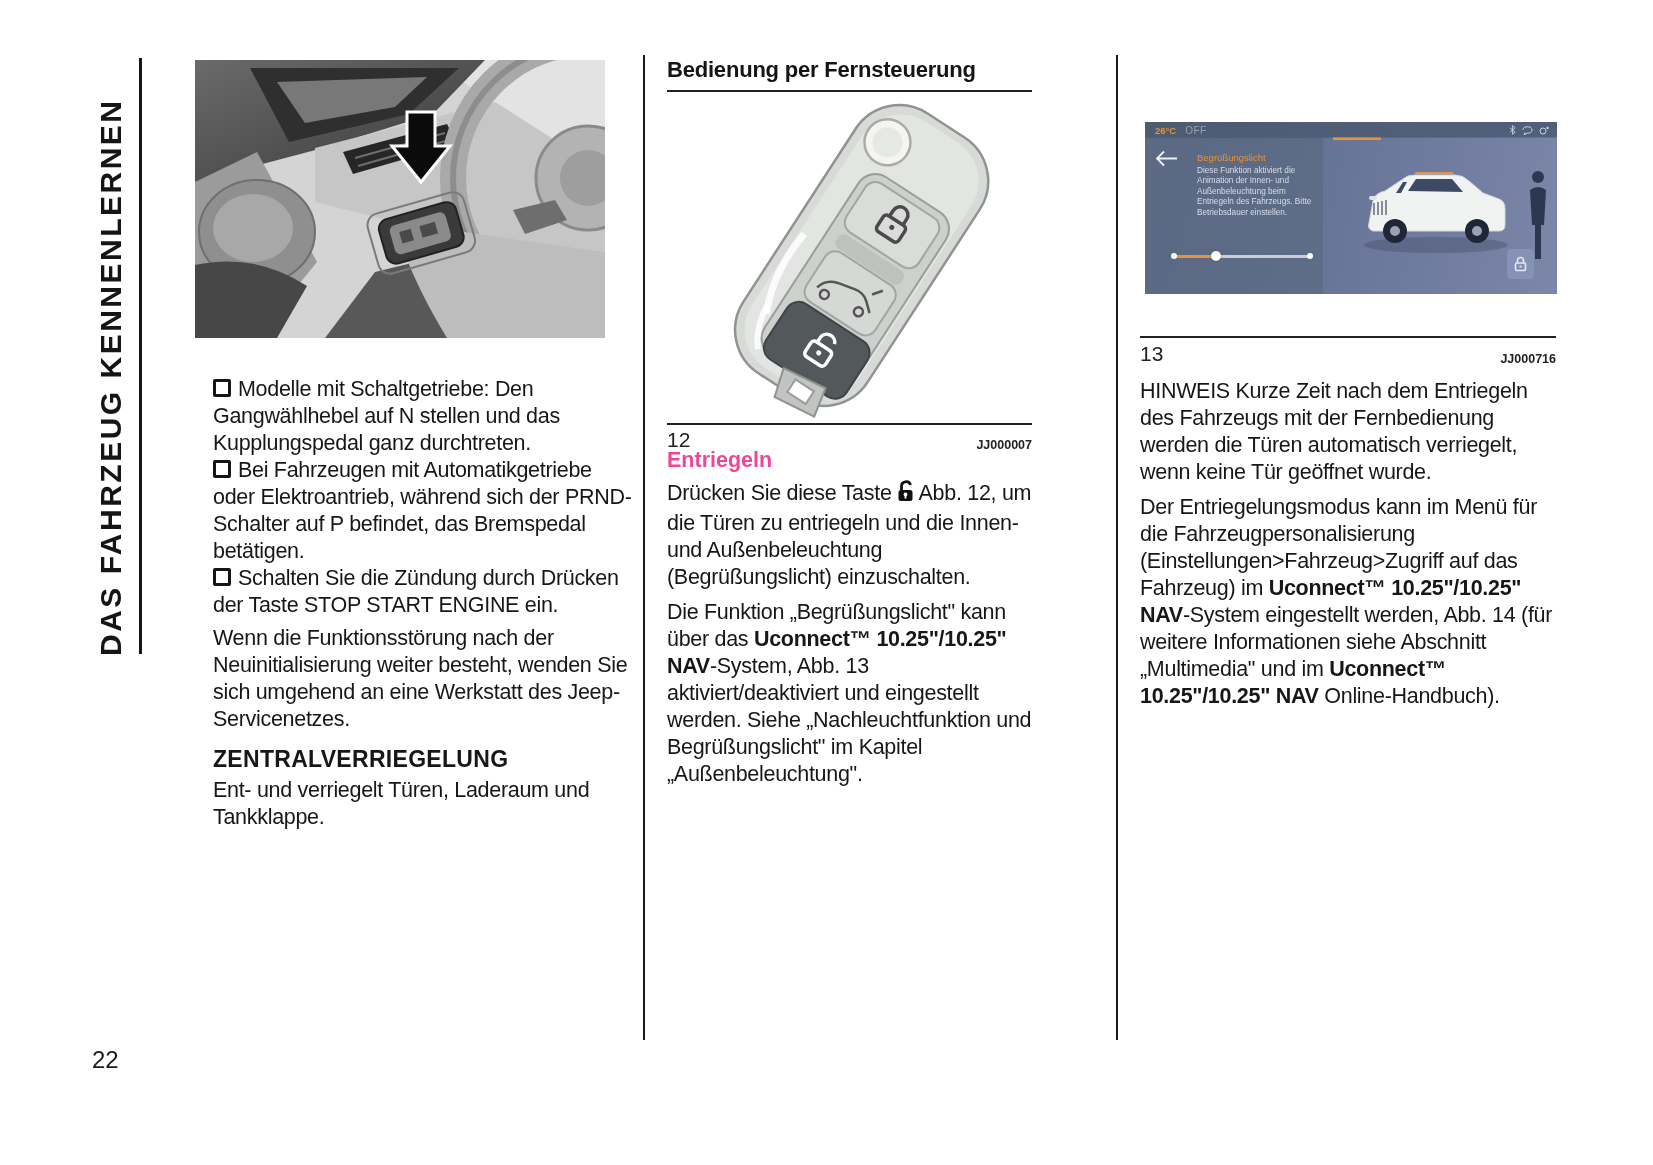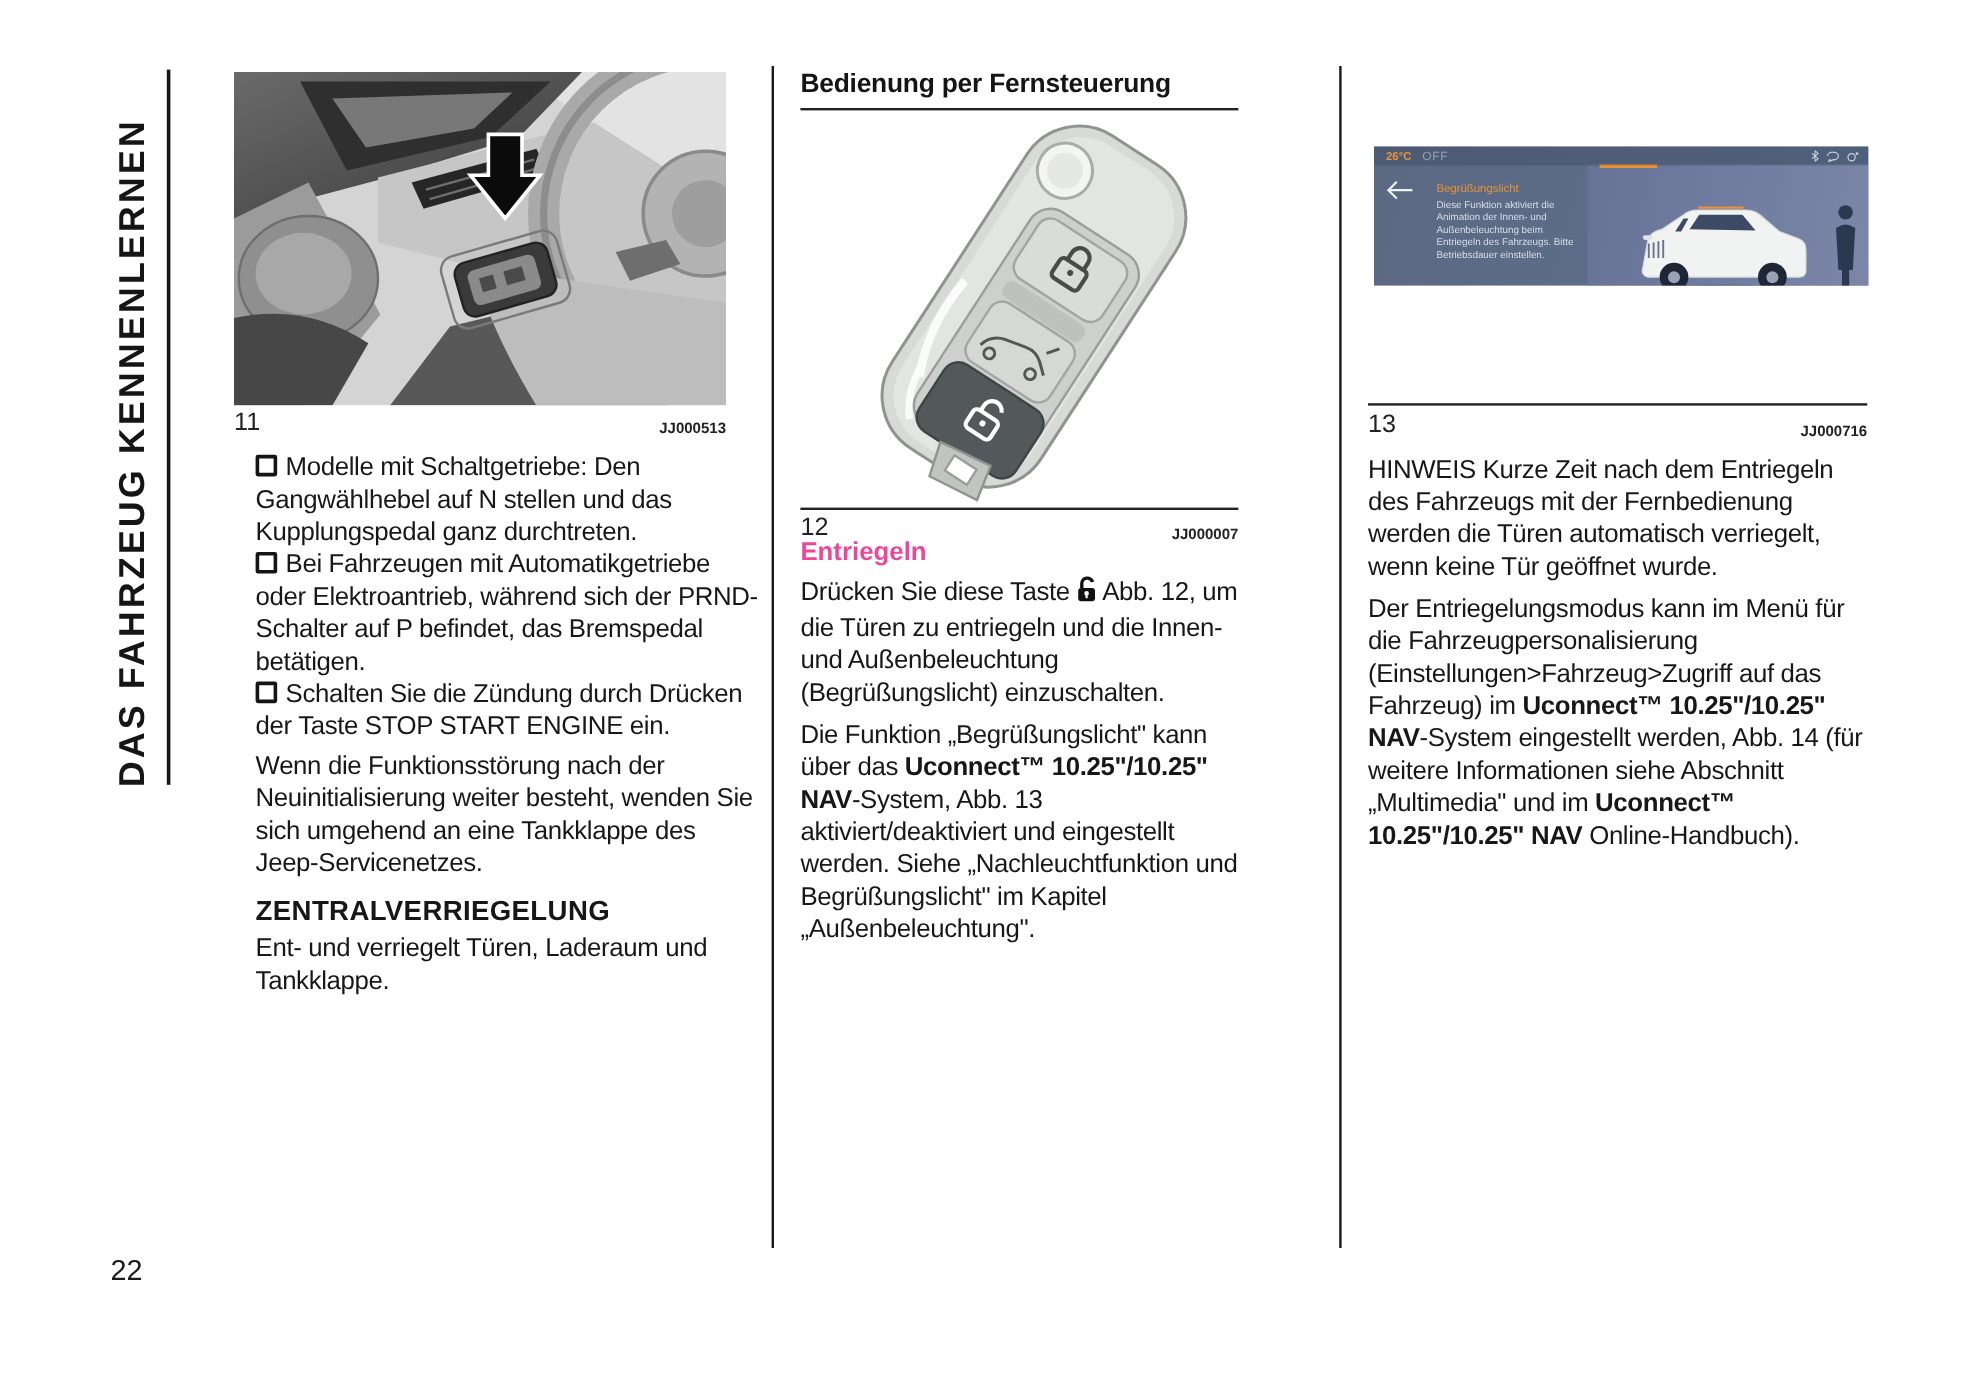--- a/index.html
+++ b/index.html
@@ -34,21 +34,21 @@
   .h-col{position:absolute;font-size:22px;font-weight:bold;letter-spacing:-0.2px;color:#151515;}
   .h-sub{position:absolute;font-size:21.5px;font-weight:bold;color:#ec4899;}
   .inline-ico{display:inline-block;vertical-align:-3px;margin:0 3px;}
 
   .page-num{position:absolute;left:92px;top:1046px;font-size:24px;color:#1a1a1a;}
 
   
   .fig{position:absolute;overflow:hidden;}
 
   
-  .uscreen{position:absolute;left:1145px;top:122px;width:412px;height:116px;
+  .uscreen{position:absolute;left:1145px;top:122px;width:412px;height:172px;
     background:linear-gradient(105deg,#5b6983 0%,#60708c 100%);overflow:hidden;}
   .u-photo{position:absolute;left:178px;top:15px;right:0;bottom:0;
     background:linear-gradient(100deg,#667397 0%,#7b86a8 100%);}
   .u-phototab{position:absolute;left:10px;top:0;width:48px;height:3px;}
   .u-topbar{position:absolute;left:0;top:0;right:0;height:16px;background:rgba(18,26,44,0.18);
     display:flex;align-items:center;}
   .u-temp{font-size:9.5px;font-weight:bold;margin-left:10px;}
   .u-off{font-size:10px;color:#97a1b3;margin-left:9px;letter-spacing:0.5px;text-align:right;}
   .u-icons{margin-left:auto;margin-right:8px;display:flex;gap:6px;align-items:center;}
   .u-back{position:absolute;left:9px;top:28px;}
@@ -106,30 +106,26 @@
       <g transform="rotate(-16 226 172)">
         <rect x="176" y="142" width="100" height="62" rx="12" fill="none" stroke="#7a7a7a" stroke-width="2"></rect>
         <rect x="186" y="150" width="80" height="46" rx="10" fill="#3a3a3a" stroke="#222" stroke-width="2"></rect>
         <rect x="196" y="158" width="58" height="30" rx="6" fill="#8a8a8a"></rect>
         <rect x="205" y="166" width="12" height="12" fill="#4a4a4a"></rect>
         <rect x="226" y="166" width="16" height="12" fill="#4a4a4a"></rect>
       </g>
       <path d="M212,52 h28 v34 h15 l-29,36 l-29,-36 h15 Z" fill="#0b0b0b" stroke="#ffffff" stroke-width="3"></path>
     </svg>
   </div>
-  <div class="caption" style="left:195px;top:340px;width:410px;">
-    <span class="cap-num">11</span>
-    <span class="cap-code">JJ000513</span>
-  </div>
 
   <div class="btxt" style="left:213px;top:376px;width:419px;">
     <p><span class="sq"></span><span>Modelle mit Schaltgetriebe: Den Gangwählhebel auf N stellen und das Kupplungspedal ganz durchtreten.</span></p>
     <p><span class="sq"></span><span>Bei Fahrzeugen mit Automatikgetriebe oder Elektroantrieb, während sich der PRND-Schalter auf P befindet, das Bremspedal betätigen.</span></p>
     <p><span class="sq"></span><span>Schalten Sie die Zündung durch Drücken der Taste STOP START ENGINE ein.</span></p>
-    <p class="gap6">Wenn die Funktionsstörung nach der Neuinitialisierung weiter besteht, wenden Sie sich umgehend an eine Tankklappe des Jeep-Servicenetzes.</p>
+    <p class="gap6">Wenn die Funktionsstörung nach der Neuinitialisierung weiter besteht, wenden Sie sich umgehend an eine Werkstatt des Jeep-Servicenetzes.</p>
     <p class="h-sec">ZENTRALVERRIEGELUNG</p>
     <p>Ent- und verriegelt Türen, Laderaum und Tankklappe.</p>
   </div>
 
   <div class="h-col" style="left:667px;top:57px;">Bedienung per Fernsteuerung</div>
   <div class="hrule" style="left:667px;top:90px;width:365px;"></div>
 
   <div class="fig" style="left:690px;top:98px;width:340px;height:322px;">
     <svg width="340" height="322" viewBox="0 0 340 322">
       <g transform="rotate(33 170 160)">

